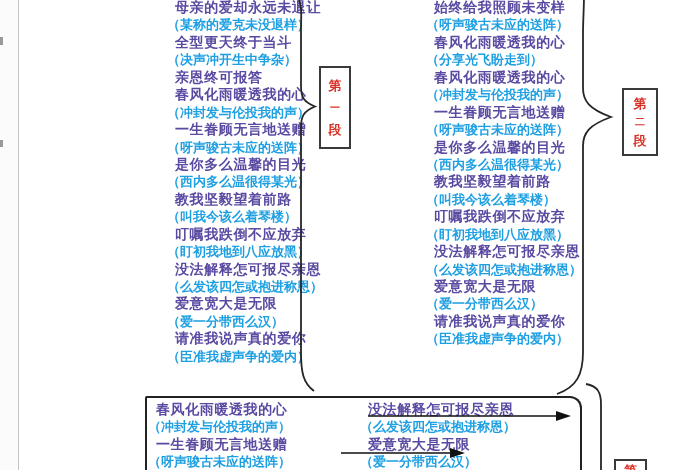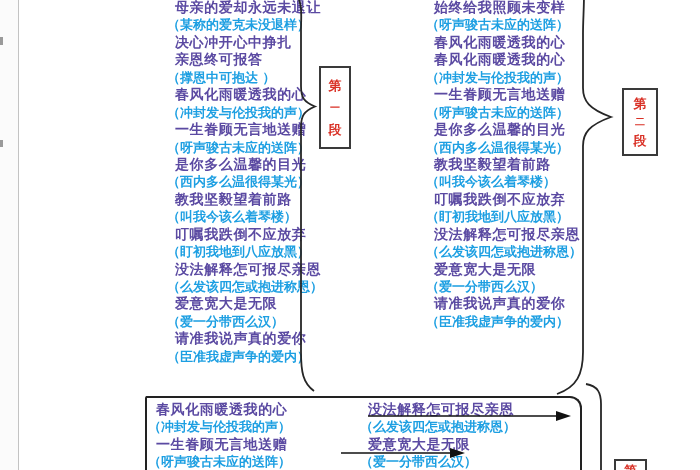--- a/index.html
+++ b/index.html
@@ -30,23 +30,23 @@
 
 <div id="stage" style="--lyric: #5b4aa2; --pron: #1d9fe2; --label: #d93025;">
 
   <div class="page-edge"></div>
   <div class="edge-tick" style="left:0;top:37px;width:3px;height:8px;"></div>
   <div class="edge-tick" style="left:0;top:140px;width:3px;height:7px;"></div>
 
   <div class="col" style="left:147px;top:-1px;margin-left:20px;">
       <div class="line lyric">母亲的爱却永远未退让</div>
       <div class="line pron">（某称的爱克未没退样）</div>
-      <div class="line lyric">决心冲开心中挣扎</div>
+      <div class="line lyric">全型更天终于当斗</div>
+      <div class="line pron">（决声冲开生中争杂）</div>
       <div class="line lyric">亲恩终可报答</div>
-      <div class="line pron">（撑恩中可抱达 ）</div>
       <div class="line lyric">春风化雨暖透我的心</div>
       <div class="line pron">（冲封发与伦投我的声）</div>
       <div class="line lyric">一生眷顾无言地送赠</div>
       <div class="line pron">（呀声骏古未应的送阵）</div>
       <div class="line lyric">是你多么温馨的目光</div>
       <div class="line pron">（西内多么温很得某光）</div>
       <div class="line lyric">教我坚毅望着前路</div>
       <div class="line pron">（叫我今该么着琴楼）</div>
       <div class="line lyric">叮嘱我跌倒不应放弃</div>
       <div class="line pron">（盯初我地到八应放黑）</div>
@@ -55,20 +55,21 @@
       <div class="line lyric">爱意宽大是无限</div>
       <div class="line pron">（爱一分带西么汉）</div>
       <div class="line lyric">请准我说声真的爱你</div>
       <div class="line pron">（臣准我虚声争的爱内）</div>
     </div>
 
   <div class="col" style="left:426px;top:-1px;">
       <div class="line lyric">始终给我照顾未变样</div>
       <div class="line pron">（呀声骏古未应的送阵）</div>
       <div class="line lyric">春风化雨暖透我的心</div>
+      <div class="line pron">（分享光飞盼走到）</div>
       <div class="line lyric">春风化雨暖透我的心</div>
       <div class="line pron">（冲封发与伦投我的声）</div>
       <div class="line lyric">一生眷顾无言地送赠</div>
       <div class="line pron">（呀声骏古未应的送阵）</div>
       <div class="line lyric">是你多么温馨的目光</div>
       <div class="line pron">（西内多么温很得某光）</div>
       <div class="line lyric">教我坚毅望着前路</div>
       <div class="line pron">（叫我今该么着琴楼）</div>
       <div class="line lyric">叮嘱我跌倒不应放弃</div>
       <div class="line pron">（盯初我地到八应放黑）</div>

